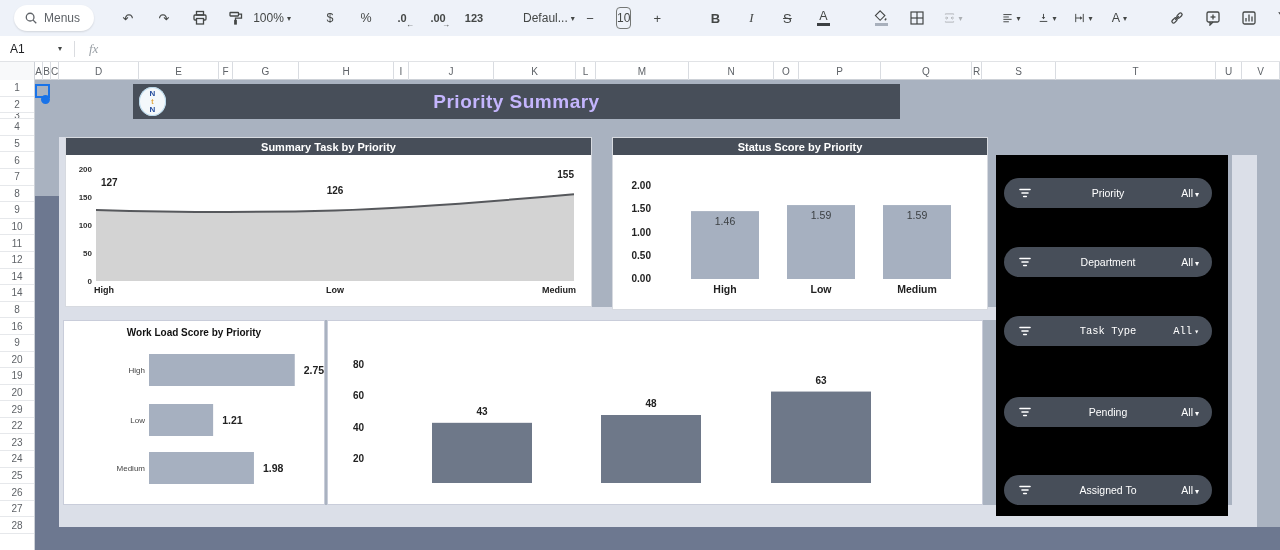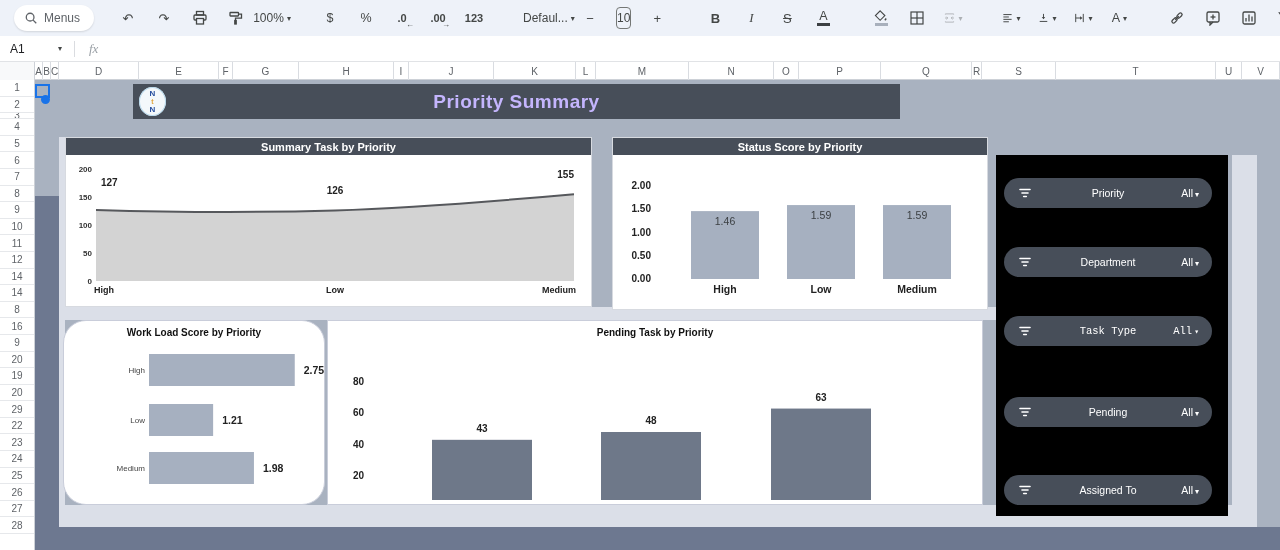--- a/index.html
+++ b/index.html
@@ -359,37 +359,36 @@
         <text x="112" y="138" text-anchor="middle" font-size="10.5" font-weight="bold" fill="#222">High</text>
         <rect x="174" y="50.065" width="68" height="73.935" fill="#a6b0c0"></rect>
         <text x="208" y="64.065" text-anchor="middle" font-size="10.5" fill="#3c4043">1.59</text>
         <text x="208" y="138" text-anchor="middle" font-size="10.5" font-weight="bold" fill="#222">Low</text>
         <rect x="270" y="50.065" width="68" height="73.935" fill="#a6b0c0"></rect>
         <text x="304" y="64.065" text-anchor="middle" font-size="10.5" fill="#3c4043">1.59</text>
         <text x="304" y="138" text-anchor="middle" font-size="10.5" font-weight="bold" fill="#222">Medium</text>
       </svg>
   </div>
 
-  <div class="panel bordered" style="left:63px;top:320px;width:262px;height:185px;border-radius:23px;">
+  <div class="panel bordered" style="left:63px;top:320px;width:262px;height:185px;">
     <div class="chart-title-plain">Work Load Score by Priority</div>
     <svg id="c3" width="260" height="160">
         <text x="81" y="35" text-anchor="end" font-size="8" fill="#444">High</text>
         <rect x="85" y="16" width="145.75" height="32" fill="#a6b0c0"></rect>
         <text x="239.75" y="36" font-size="10.5" font-weight="bold" fill="#222">2.75</text>
         <text x="81" y="85" text-anchor="end" font-size="8" fill="#444">Low</text>
         <rect x="85" y="66" width="64.13" height="32" fill="#a6b0c0"></rect>
         <text x="158.13" y="86" font-size="10.5" font-weight="bold" fill="#222">1.21</text>
         <text x="81" y="133" text-anchor="end" font-size="8" fill="#444">Medium</text>
         <rect x="85" y="114" width="104.94" height="32" fill="#a6b0c0"></rect>
         <text x="198.94" y="134" font-size="10.5" font-weight="bold" fill="#222">1.98</text>
       </svg>
   </div>
 
   <div class="panel bordered" style="left:327px;top:320px;width:656px;height:185px;">
-    <div class="chart-title-plain">Pending Task by Priority</div>
     <svg id="c4" width="654" height="162">
         <text x="36" y="47" text-anchor="end" font-size="10" font-weight="bold" fill="#222">80</text>
         <text x="36" y="78.25" text-anchor="end" font-size="10" font-weight="bold" fill="#222">60</text>
         <text x="36" y="109.5" text-anchor="end" font-size="10" font-weight="bold" fill="#222">40</text>
         <text x="36" y="140.75" text-anchor="end" font-size="10" font-weight="bold" fill="#222">20</text>
         <text x="36" y="172" text-anchor="end" font-size="10" font-weight="bold" fill="#222">0</text>
         <rect x="104" y="101.8125" width="100" height="67.1875" fill="#6e7889"></rect>
         <text x="154" y="93.8125" text-anchor="middle" font-size="10" font-weight="600" fill="#222">43</text>
         <text x="154" y="179" text-anchor="middle" font-size="8" font-weight="bold" fill="#222">High</text>
         <rect x="273" y="94" width="100" height="75" fill="#6e7889"></rect>

